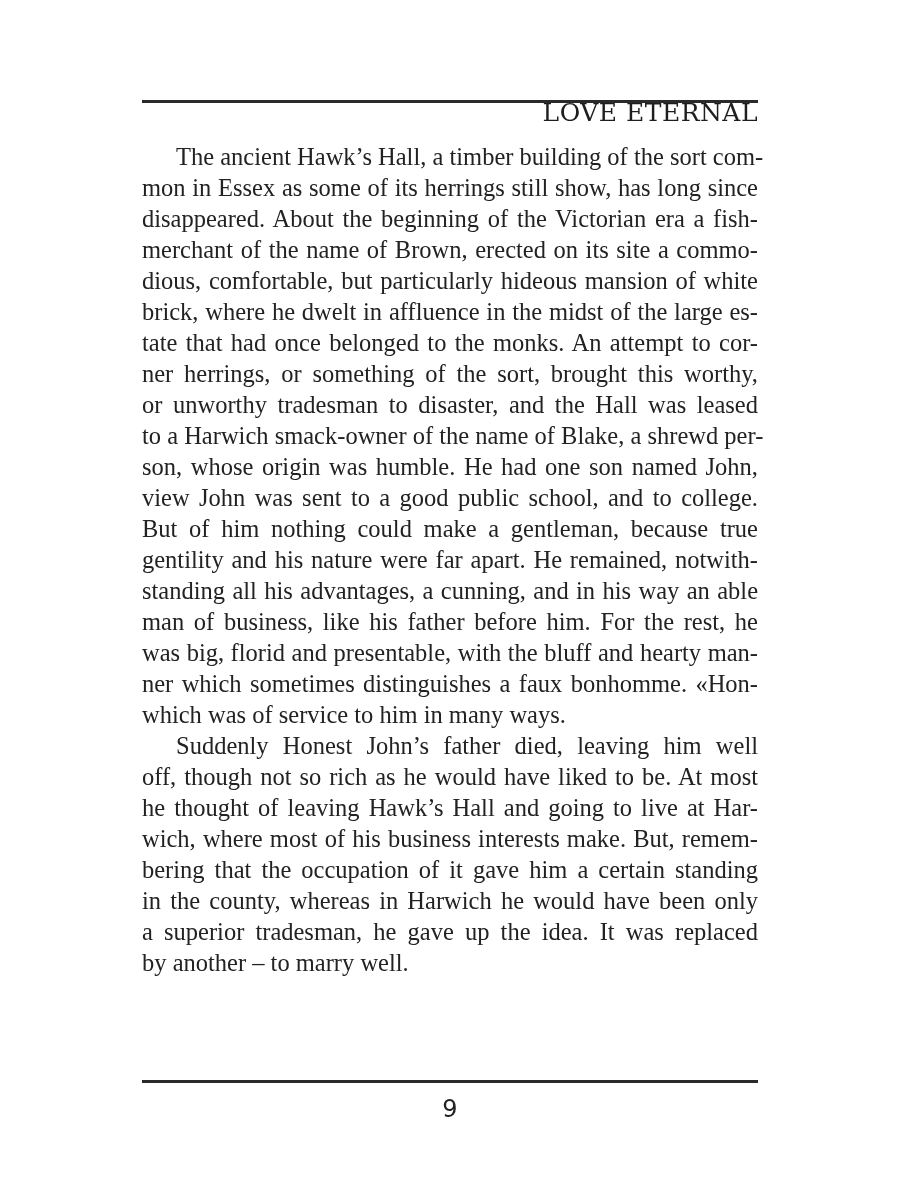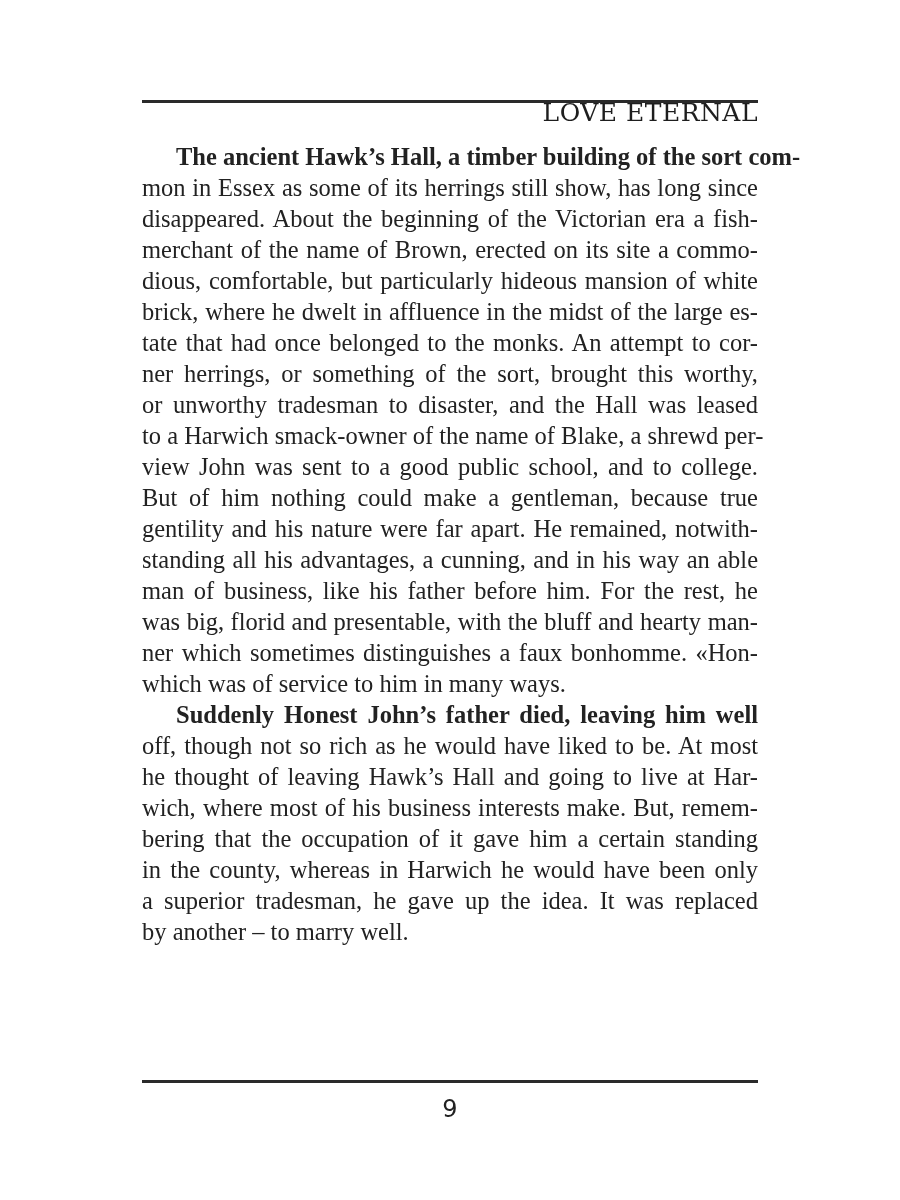--- a/index.html
+++ b/index.html
@@ -46,21 +46,21 @@
       color: #222222;
     }
     .line {
       display: block;
       height: 31px;
       line-height: 31px;
       white-space: nowrap;
       text-align: justify;
       text-align-last: justify;
     }
-    .line.indent { padding-left: 34px; font-weight: bold; }
+    .line.indent { padding-left: 34px; }
     .line.last { text-align-last: left; }
     .folio {
       position: absolute;
       left: 142px;
       top: 1094px;
       width: 616px;
       text-align: center;
       font-family: "DejaVu Sans", sans-serif;
       font-size: 24px;
       color: #222222;
@@ -79,20 +79,21 @@
       <span class="line indent">The ancient Hawk’s Hall, a timber building of the sort com-</span>
       <span class="line">mon in Essex as some of its herrings still show, has long since</span>
       <span class="line">disappeared. About the beginning of the Victorian era a fish-</span>
       <span class="line">merchant of the name of Brown, erected on its site a commo-</span>
       <span class="line">dious, comfortable, but particularly hideous mansion of white</span>
       <span class="line">brick, where he dwelt in affluence in the midst of the large es-</span>
       <span class="line">tate that had once belonged to the monks. An attempt to cor-</span>
       <span class="line">ner herrings, or something of the sort, brought this worthy,</span>
       <span class="line">or unworthy tradesman to disaster, and the Hall was leased</span>
       <span class="line">to a Harwich smack-owner of the name of Blake, a shrewd per-</span>
+      <span class="line">son, whose origin was humble. He had one son named John,</span>
       <span class="line">view John was sent to a good public school, and to college.</span>
       <span class="line">But of him nothing could make a gentleman, because true</span>
       <span class="line">gentility and his nature were far apart. He remained, notwith-</span>
       <span class="line">standing all his advantages, a cunning, and in his way an able</span>
       <span class="line">man of business, like his father before him. For the rest, he</span>
       <span class="line">was big, florid and presentable, with the bluff and hearty man-</span>
       <span class="line">ner which sometimes distinguishes a faux bonhomme. «Hon-</span>
       <span class="line last">which was of service to him in many ways.</span>
     </div>
     <div>

